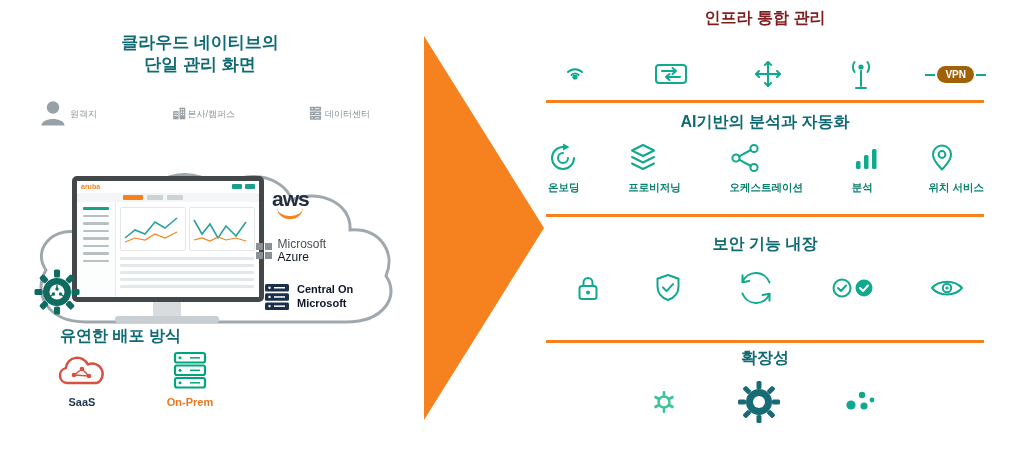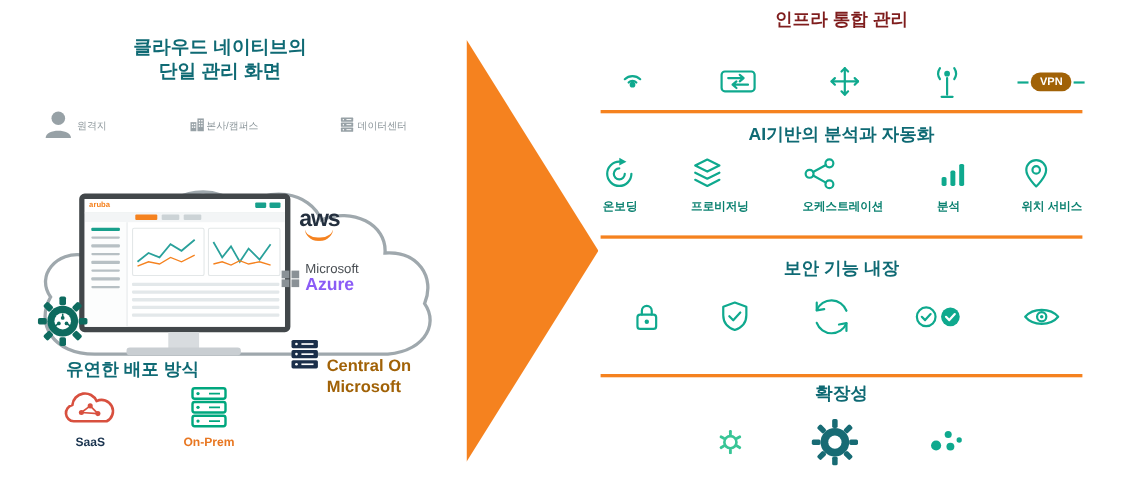--- a/index.html
+++ b/index.html
@@ -39,23 +39,23 @@
   .d-chart{position:absolute;top:5px;width:64px;height:42px;border:1px solid #e3e7e8;border-radius:2px;background:#fff;}
   .d-row{position:absolute;left:5px;right:5px;height:3px;background:#e3e8ea;border-radius:1px;}
 
   .aws-badge{left:272px;top:188px;z-index:5;text-align:center;}
   .aws-text{font-size:21px;font-weight:bold;color:#232f3e;letter-spacing:-1px;line-height:1;}
   .aws-smile{width:26px;height:9px;border-bottom:3px solid #F5821F;border-radius:0 0 13px 13px;margin:-2px auto 0;}
   .azure-badge{left:256px;top:238px;z-index:5;display:flex;align-items:center;gap:6px;}
   .azure-grid{display:grid;grid-template-columns:7px 7px;grid-template-rows:7px 7px;gap:1.5px;}
   .azure-sq{background:#8a9196;}
   .azure-text1{font-size:12px;color:#4a4f54;line-height:1.1;}
-  .azure-text2{font-size:16px;color:#8b5cf6;line-height:1.1;font-weight:bold;}
+  .azure-text2{font-size:12px;color:#0f172a;line-height:1.1;font-weight:normal;}
   .central-badge{left:264px;top:282px;z-index:5;display:flex;align-items:center;gap:7px;}
-  .central-text{font-size:15px;font-weight:bold;color:#a16207;line-height:1.25;margin-top:42px;}
+  .central-text{font-size:11px;font-weight:bold;color:#0f172a;line-height:1.25;}
 
   .deploy-title{left:60px;top:326px;width:280px;text-align:left;font-size:16px;font-weight:bold;color:#0F6A74;}
   .dep-item{display:flex;flex-direction:column;align-items:center;z-index:2;}
   .dep-saas{left:32px;top:350px;width:100px;}
   .dep-onprem{left:140px;top:350px;width:100px;}
   .dep-managed{left:248px;top:350px;width:140px;}
   .dep-label{font-size:11px;font-weight:bold;margin-top:4px;color:#1B3550;white-space:nowrap;}
   .dep-label.orange{color:#E87722;}
 
   

